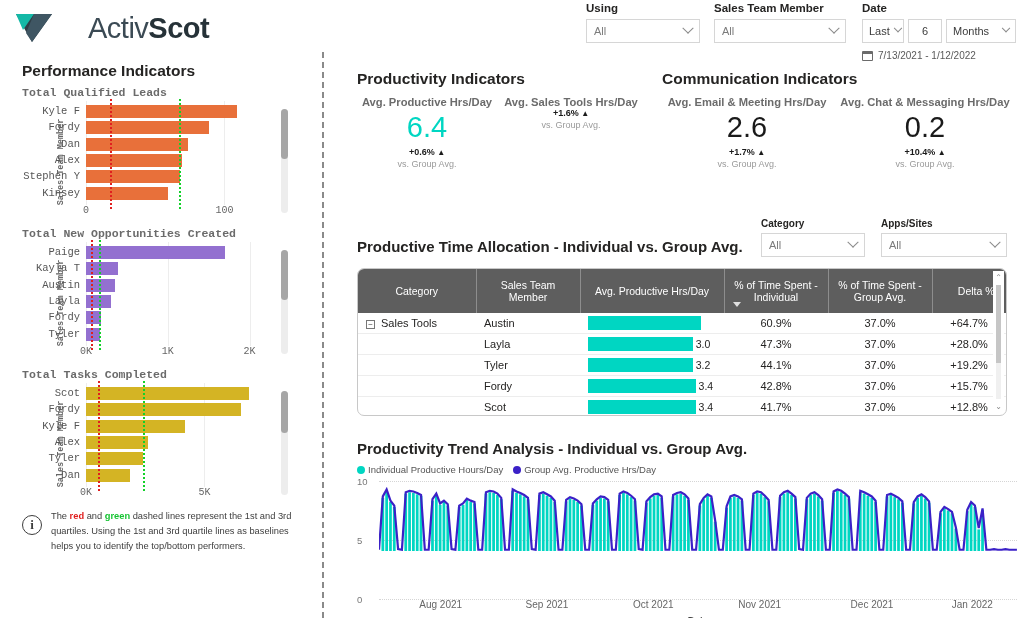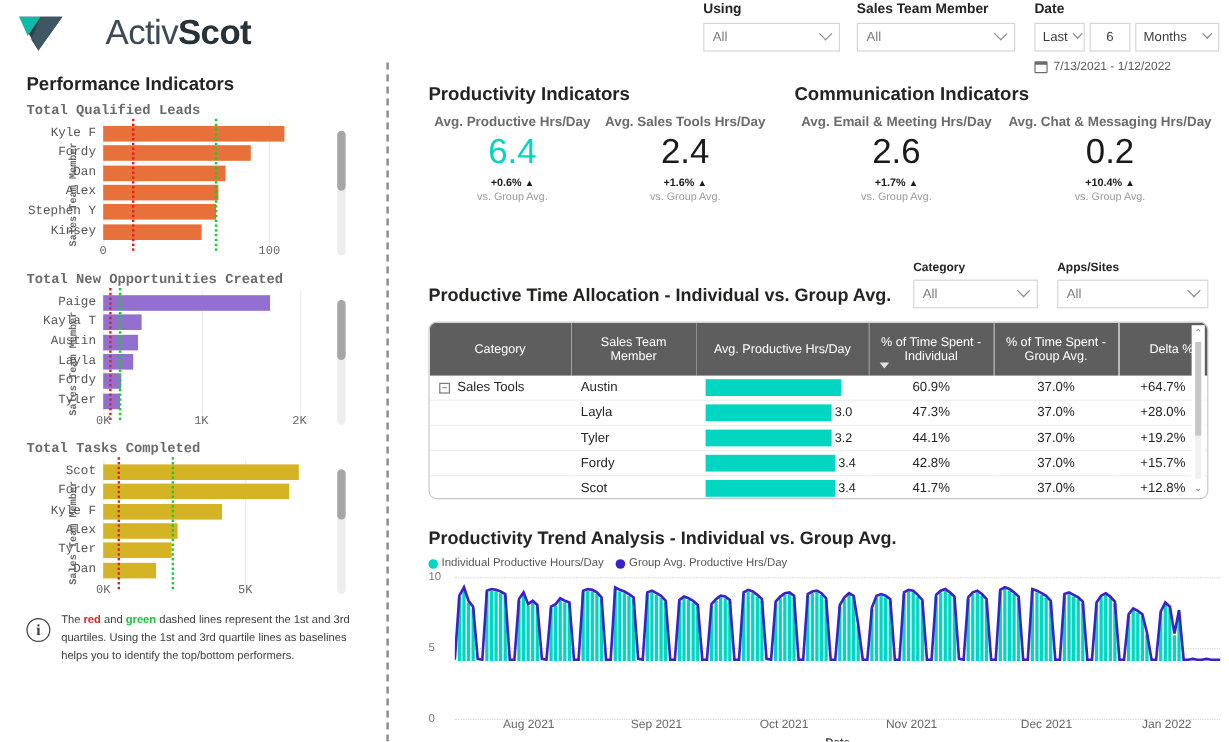--- a/index.html
+++ b/index.html
@@ -361,21 +361,20 @@
     <div class="kpi-head">Productivity Indicators</div>
     <div class="kpi-row" id="prod-kpis">
         <div class="kpi" style="width: 140px;">
           <div class="kpi-label">Avg. Productive Hrs/Day</div>
           <div class="kpi-value accent">6.4</div>
           <div class="kpi-delta"><span>+0.6%</span> <span class="tri">▲</span></div>
           <div class="kpi-vs">vs. Group Avg.</div>
         </div>
         <div class="kpi" style="width: 148px;">
           <div class="kpi-label">Avg. Sales Tools Hrs/Day</div>
-          <div class="kpi-value">2.4</div>
           <div class="kpi-delta"><span>+1.6%</span> <span class="tri">▲</span></div>
           <div class="kpi-vs">vs. Group Avg.</div>
         </div>
       </div>
   </div>
 
   <div class="kpi-section" style="left:662px; top:70px; width:360px;">
     <div class="kpi-head">Communication Indicators</div>
     <div class="kpi-row" id="comm-kpis">
         <div class="kpi" style="width: 170px;">

